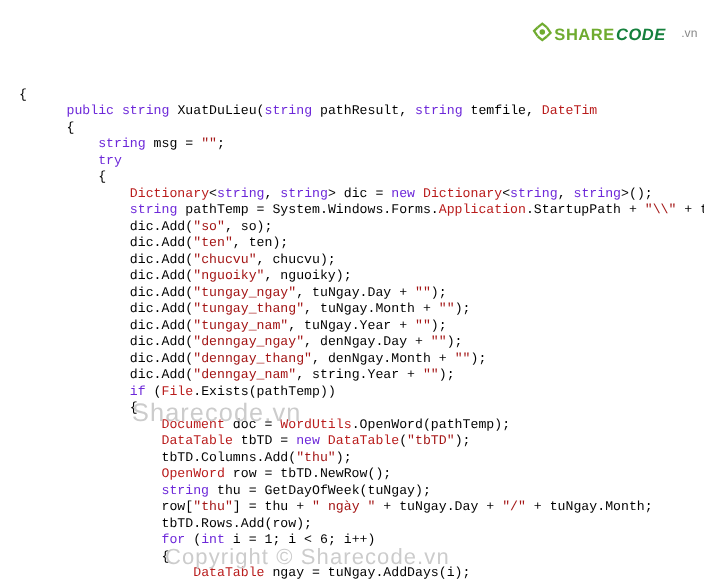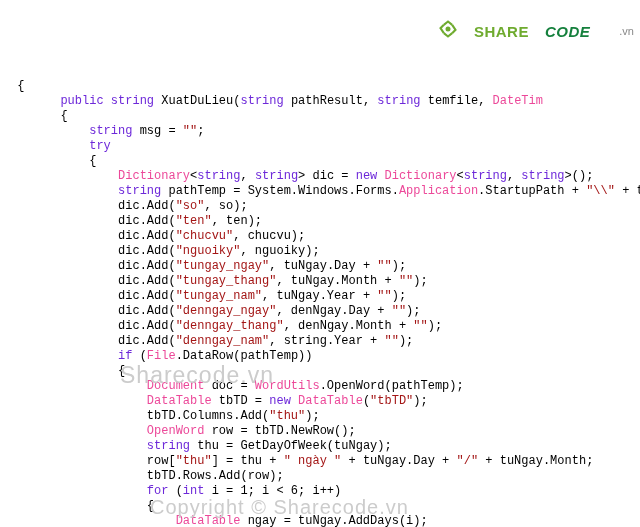--- a/index.html
+++ b/index.html
@@ -13,38 +13,38 @@
     height: 527px;
     overflow: hidden;
     position: relative;
     white-space: pre;
   }
   .code {
     padding-left: 10px;
     padding-top: 4px;
   }
   .k { color: #6d28d9; }
-  .t { color: #ec4899; }
+  .t { color: #b91c1c; }
   .s { color: #a31515; }
   .watermark {
     position: absolute;
     color: #ccc;
     font-family: Arial, sans-serif;
     pointer-events: none;
     user-select: none;
   }
   .wm1 { top: 368px; left: 120px; font-size: 23px; letter-spacing: 1px; }
   .wm2 { top: 500px; left: 150px; font-size: 20px; letter-spacing: 1px; text-align: center; }
   .logo {
     position: absolute;
     top: 4px;
     right: 6px;
     display: flex;
     align-items: center;
-    gap: 16px;
+    gap: 1px;
     font-family: Arial, sans-serif;
   }
   .logo svg { width: 20px; height: 20px; }
   .logo .share { color: #6fab2f; font-weight: bold; font-size: 15px; letter-spacing: 0.5px; }
   .logo .code { color: #15803d; font-weight: bold; font-size: 15px; padding:0; letter-spacing: 0.5px; font-style: italic; }
   .logo .vn { color: #888; font-size: 11px; margin-left: 13px; }
 </style>
 </head>
 <body>
 
@@ -62,21 +62,21 @@
                <span>dic.Add(</span><span class="s">"so"</span><span>, so);</span>
                <span>dic.Add(</span><span class="s">"ten"</span><span>, ten);</span>
                <span>dic.Add(</span><span class="s">"chucvu"</span><span>, chucvu);</span>
                <span>dic.Add(</span><span class="s">"nguoiky"</span><span>, nguoiky);</span>
                <span>dic.Add(</span><span class="s">"tungay_ngay"</span><span>, tuNgay.Day + </span><span class="s">""</span><span>);</span>
                <span>dic.Add(</span><span class="s">"tungay_thang"</span><span>, tuNgay.Month + </span><span class="s">""</span><span>);</span>
                <span>dic.Add(</span><span class="s">"tungay_nam"</span><span>, tuNgay.Year + </span><span class="s">""</span><span>);</span>
                <span>dic.Add(</span><span class="s">"denngay_ngay"</span><span>, denNgay.Day + </span><span class="s">""</span><span>);</span>
                <span>dic.Add(</span><span class="s">"denngay_thang"</span><span>, denNgay.Month + </span><span class="s">""</span><span>);</span>
                <span>dic.Add(</span><span class="s">"denngay_nam"</span><span>, string.Year + </span><span class="s">""</span><span>);</span>
-               <span class="k">if</span><span> (</span><span class="t">File</span><span>.DataRow(pathTemp))</span>
+               <span class="k">if</span><span> (</span><span class="t">File</span><span>.Exists(pathTemp))</span>
                <span>{</span>
                    <span class="t">Document</span><span> doc = </span><span class="t">WordUtils</span><span>.OpenWord(pathTemp);</span>
                    <span class="t">DataTable</span><span> tbTD = </span><span class="k">new</span><span> </span><span class="t">DataTable</span><span>(</span><span class="s">"tbTD"</span><span>);</span>
                    <span>tbTD.Columns.Add(</span><span class="s">"thu"</span><span>);</span>
                    <span class="t">OpenWord</span><span> row = tbTD.NewRow();</span>
                    <span class="k">string</span><span> thu = GetDayOfWeek(tuNgay);</span>
                    <span>row[</span><span class="s">"thu"</span><span>] = thu + </span><span class="s">" ngày "</span><span> + tuNgay.Day + </span><span class="s">"/"</span><span> + tuNgay.Month;</span>
                    <span>tbTD.Rows.Add(row);</span>
                    <span class="k">for</span><span> (</span><span class="k">int</span><span> i = 1; i &lt; 6; i++)</span>
                    <span>{</span>

